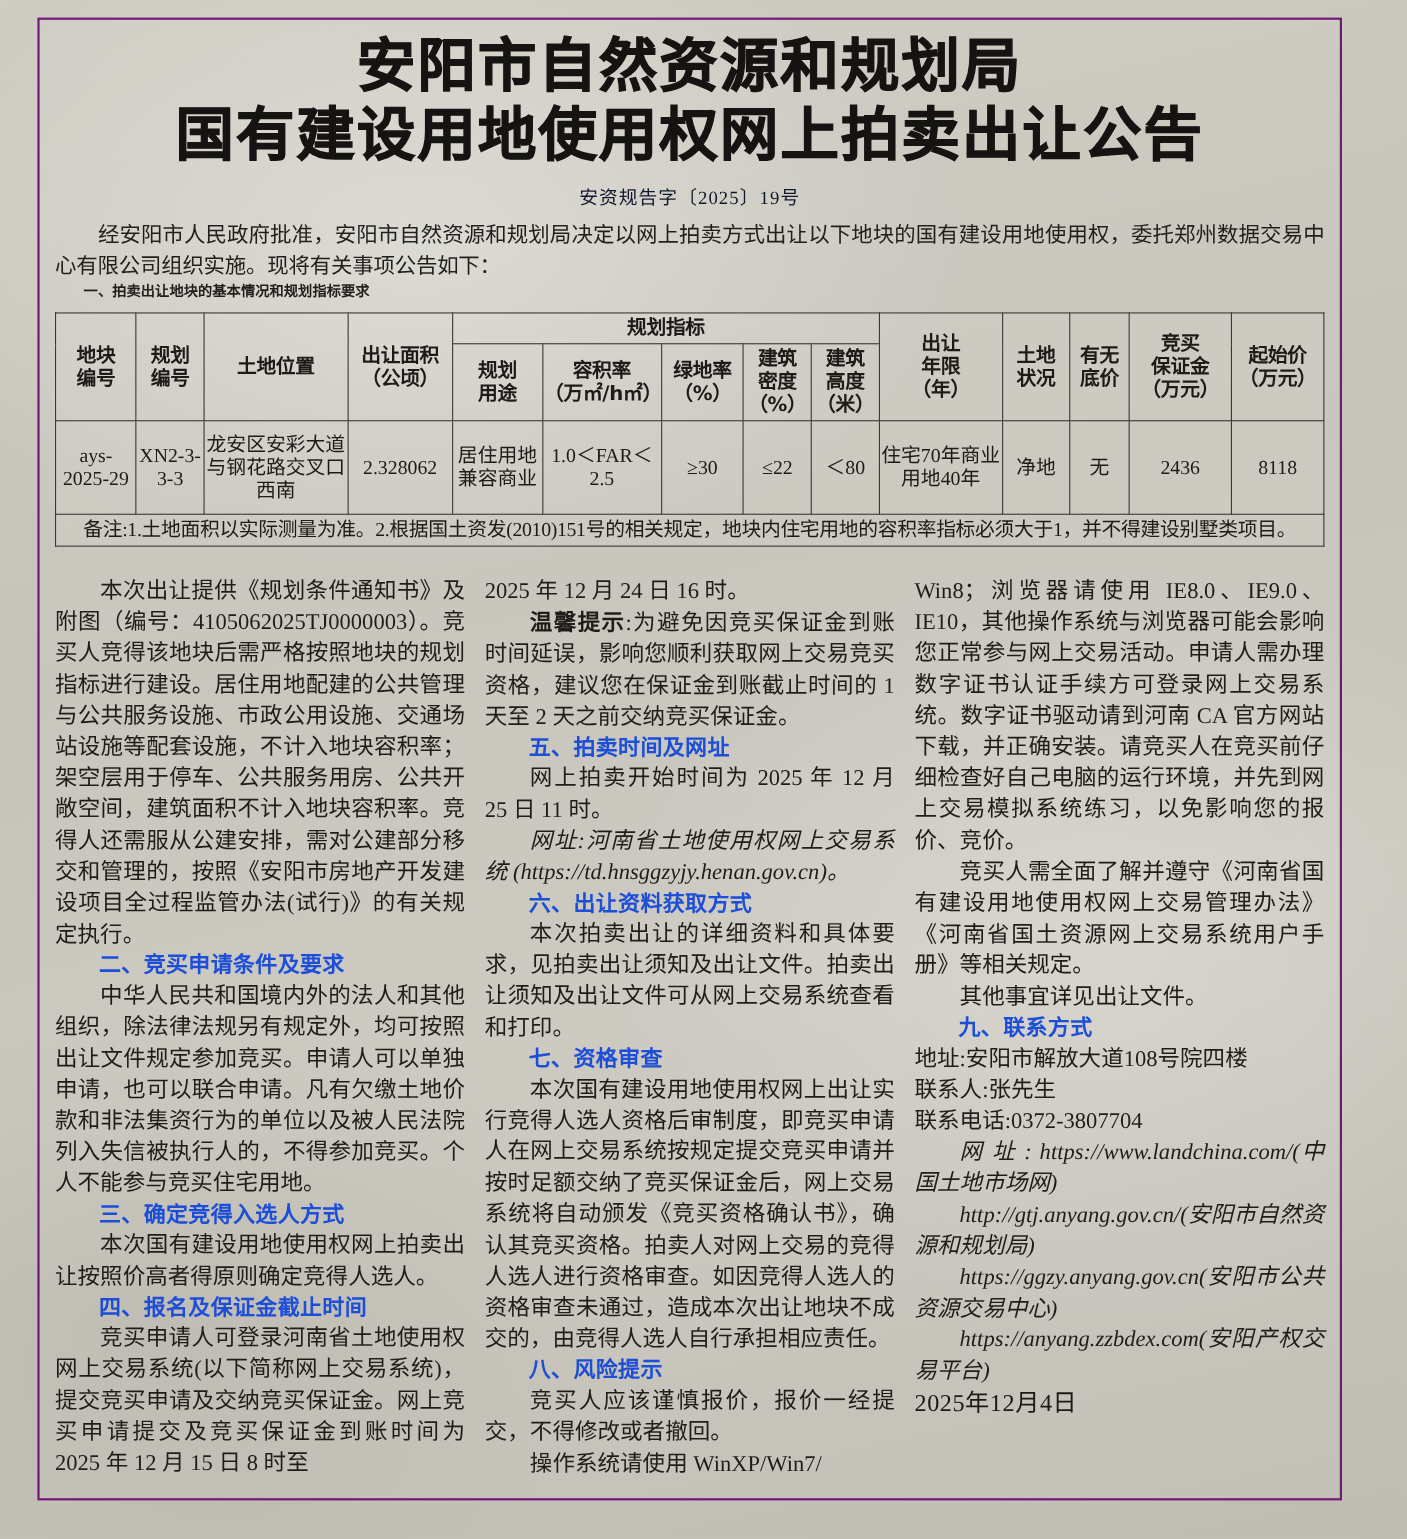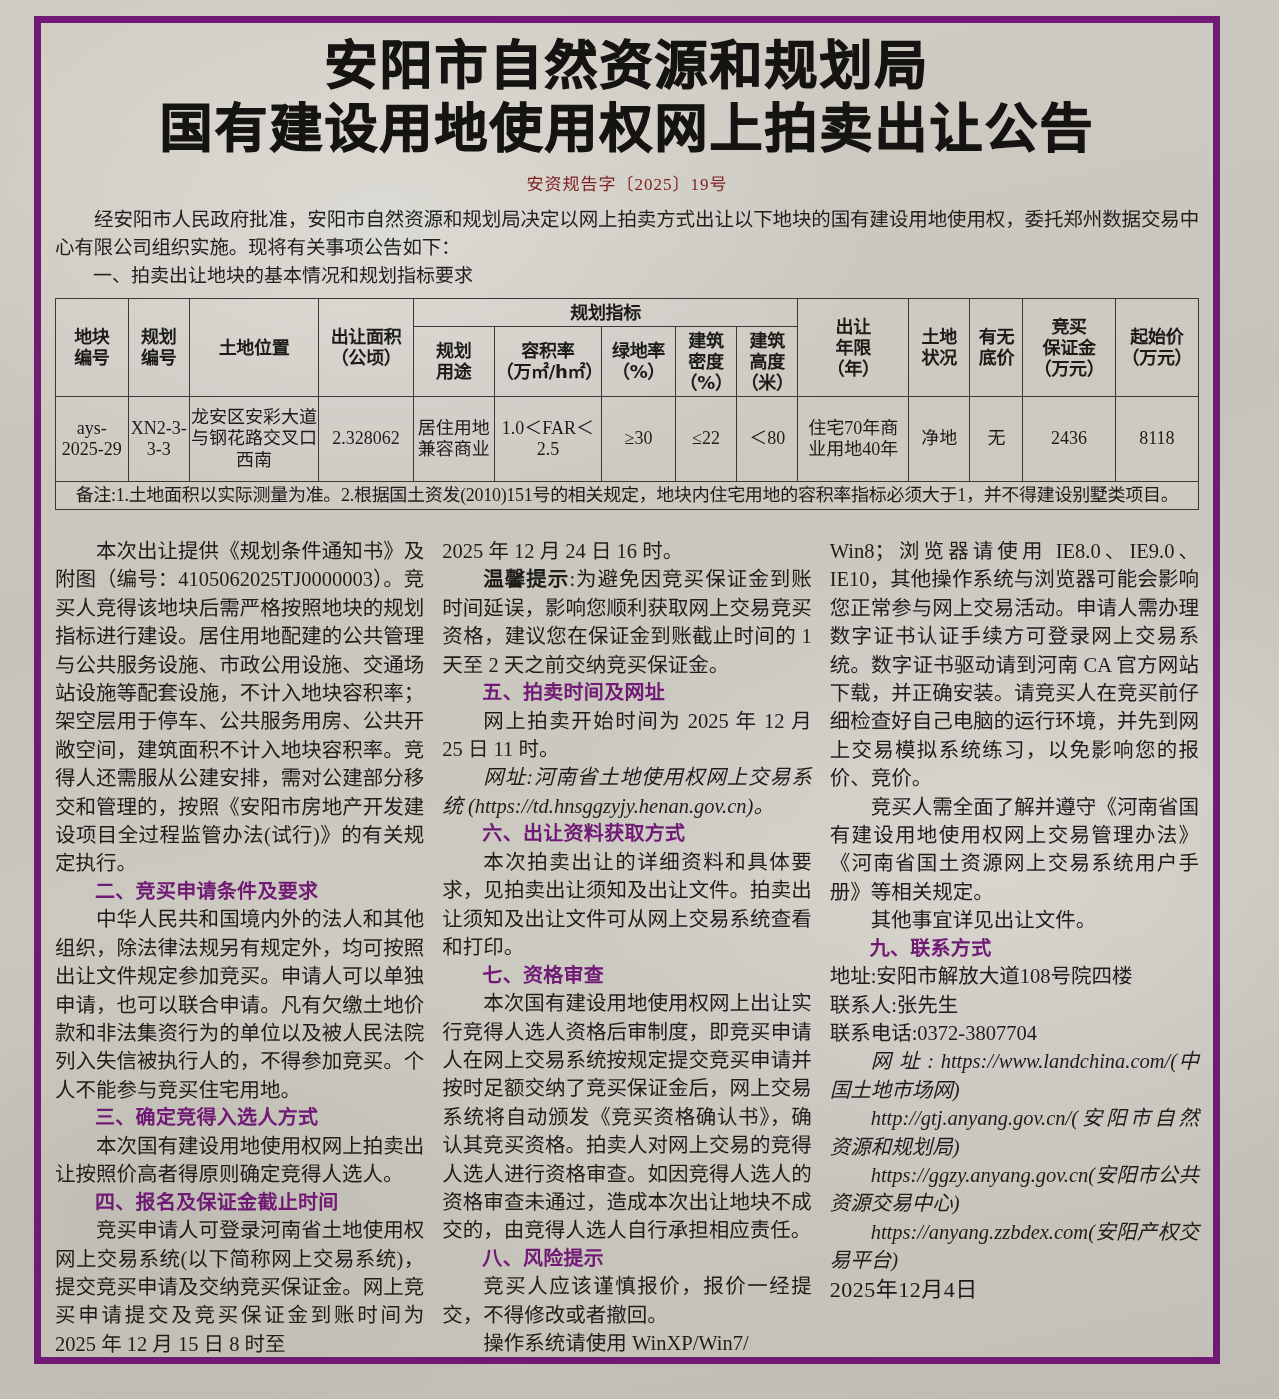--- a/index.html
+++ b/index.html
@@ -16,21 +16,21 @@
     position:absolute;left:0;top:0;width:1279px;height:1399px;
     background:
       radial-gradient(ellipse 700px 420px at 30% 16%, rgba(255,255,255,0.30), rgba(255,255,255,0) 70%),
       radial-gradient(ellipse 620px 500px at 78% 62%, rgba(255,255,255,0.22), rgba(255,255,255,0) 72%),
       radial-gradient(ellipse 560px 380px at 12% 86%, rgba(140,136,126,0.18), rgba(255,255,255,0) 75%),
       linear-gradient(168deg,#cfccc3 0%,#c6c3ba 38%,#cbc8bf 62%,#bfbcb3 100%);
   }
   #frame{
     position:absolute;
     left:34px;top:16px;width:1186px;height:1348px;
-    border:7px solid #701a75;
+    border:2px solid #701a75;
     box-sizing:border-box;
     background:rgba(255,255,255,0.05);
   }
   .inner{
     position:absolute;left:0;top:0;right:0;bottom:0;
     padding:0 14px;
     box-sizing:border-box;
   }
   
   .title-block{text-align:center;padding-top:14px;}
@@ -42,39 +42,39 @@
     line-height:1.08;
     -webkit-text-stroke:1.1px #151412;
   }
   .t1{font-size:53px;}
   .t2{font-size:53px;margin-top:6px;}
   .docno{
     margin-top:13px;
     font-size:17px;
     font-family:"Liberation Serif",serif;
     letter-spacing:1px;
-    color:#7f1d1d;
+    color:#0f172a;
   }
   
   .intro{
     margin-top:11px;
     font-size:19.5px;
     line-height:1.42;
     text-align:justify;
     letter-spacing:-0.2px;
     color:#201f1c;
   }
   .intro p{margin:0;}
   .intro .ind{text-indent:2em;}
   .sec-h{
-    font-weight:normal;
+    font-weight:bold;
     text-indent:2em;
     margin-top:4px;
     font-family:"DejaVu Sans","Liberation Sans",sans-serif;
-    font-size:19px;
+    font-size:13px;
     letter-spacing:0px;
   }
   
   table.land{
     width:100%;
     border-collapse:collapse;
     margin-top:9px;
     table-layout:fixed;
     background:rgba(255,255,255,0.06);
   }
@@ -118,21 +118,21 @@
   .col p{margin:0;text-align:justify;text-justify:inter-ideograph;}
   .col p.ind{text-indent:2em;}
   .col p.flush{text-indent:0;}
   .col h3{
     margin:0;
     text-indent:2em;
     font-family:"DejaVu Sans","Liberation Sans",sans-serif;
     font-weight:bold;
     font-size:20px;
     letter-spacing:0.3px;
-    color:#701a75;
+    color:#1d4ed8;
   }
   .tip{
     font-family:"DejaVu Sans","Liberation Sans",sans-serif;
     font-weight:bold;
   }
   .lat{font-family:"Liberation Serif","DejaVu Serif",serif;font-style:italic;}
   .signoff{
     text-align:right;
     font-size:22px;
     margin-top:9px;

